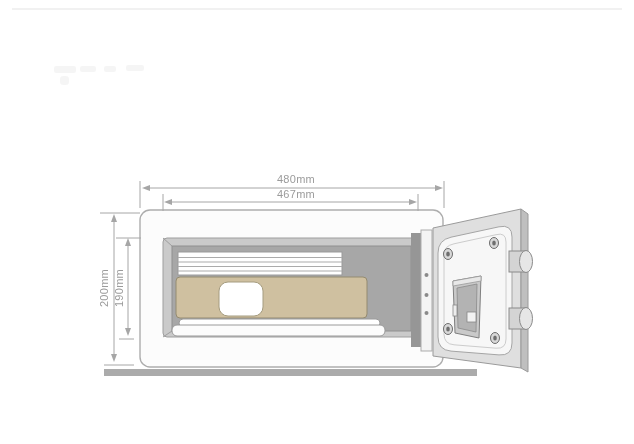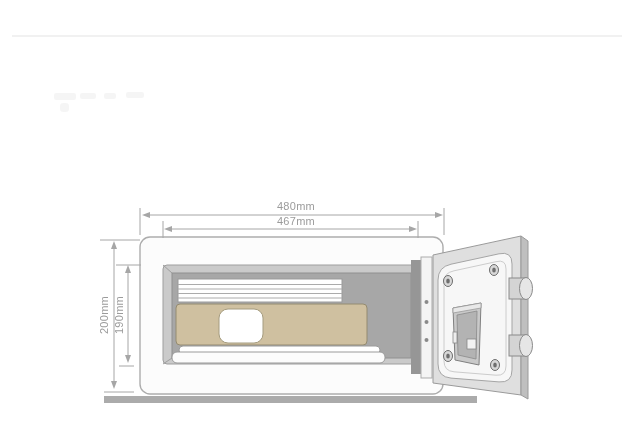--- a/index.html
+++ b/index.html
@@ -1,18 +1,18 @@
 <!DOCTYPE html>
 <html><head>
 <meta charset="utf-8">
 <style>
   html, body { margin: 0; padding: 0; background: #ffffff; }
   .stage {
     width: 634px; height: 376px; position: relative; background: #ffffff;
-    overflow: hidden; font-family: "Liberation Sans", sans-serif; margin-top: 27px;
+    overflow: hidden; font-family: "Liberation Sans", sans-serif;
   }
   svg text {
     font-family: "Liberation Sans", sans-serif;
     font-size: 11px;
     fill: #9b9b9b;
     letter-spacing: 0.3px;
   }
 </style>
 </head>
 <body>

